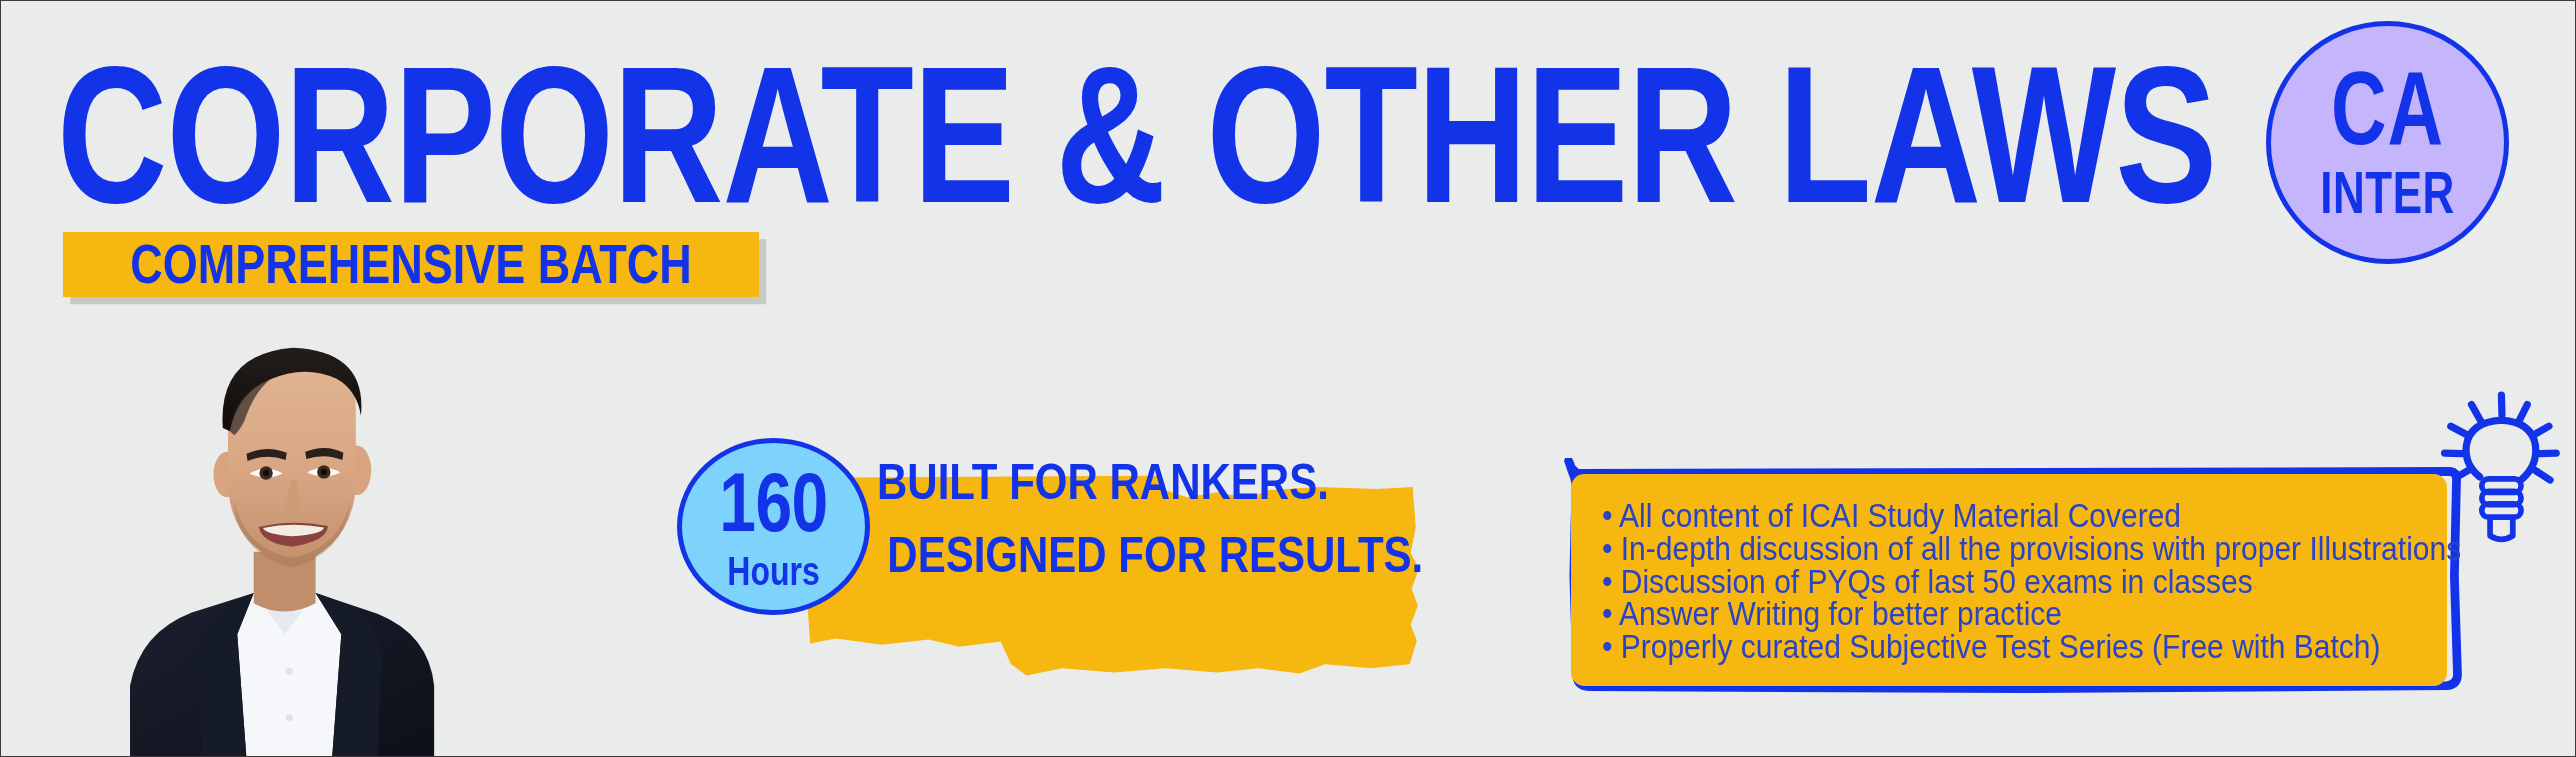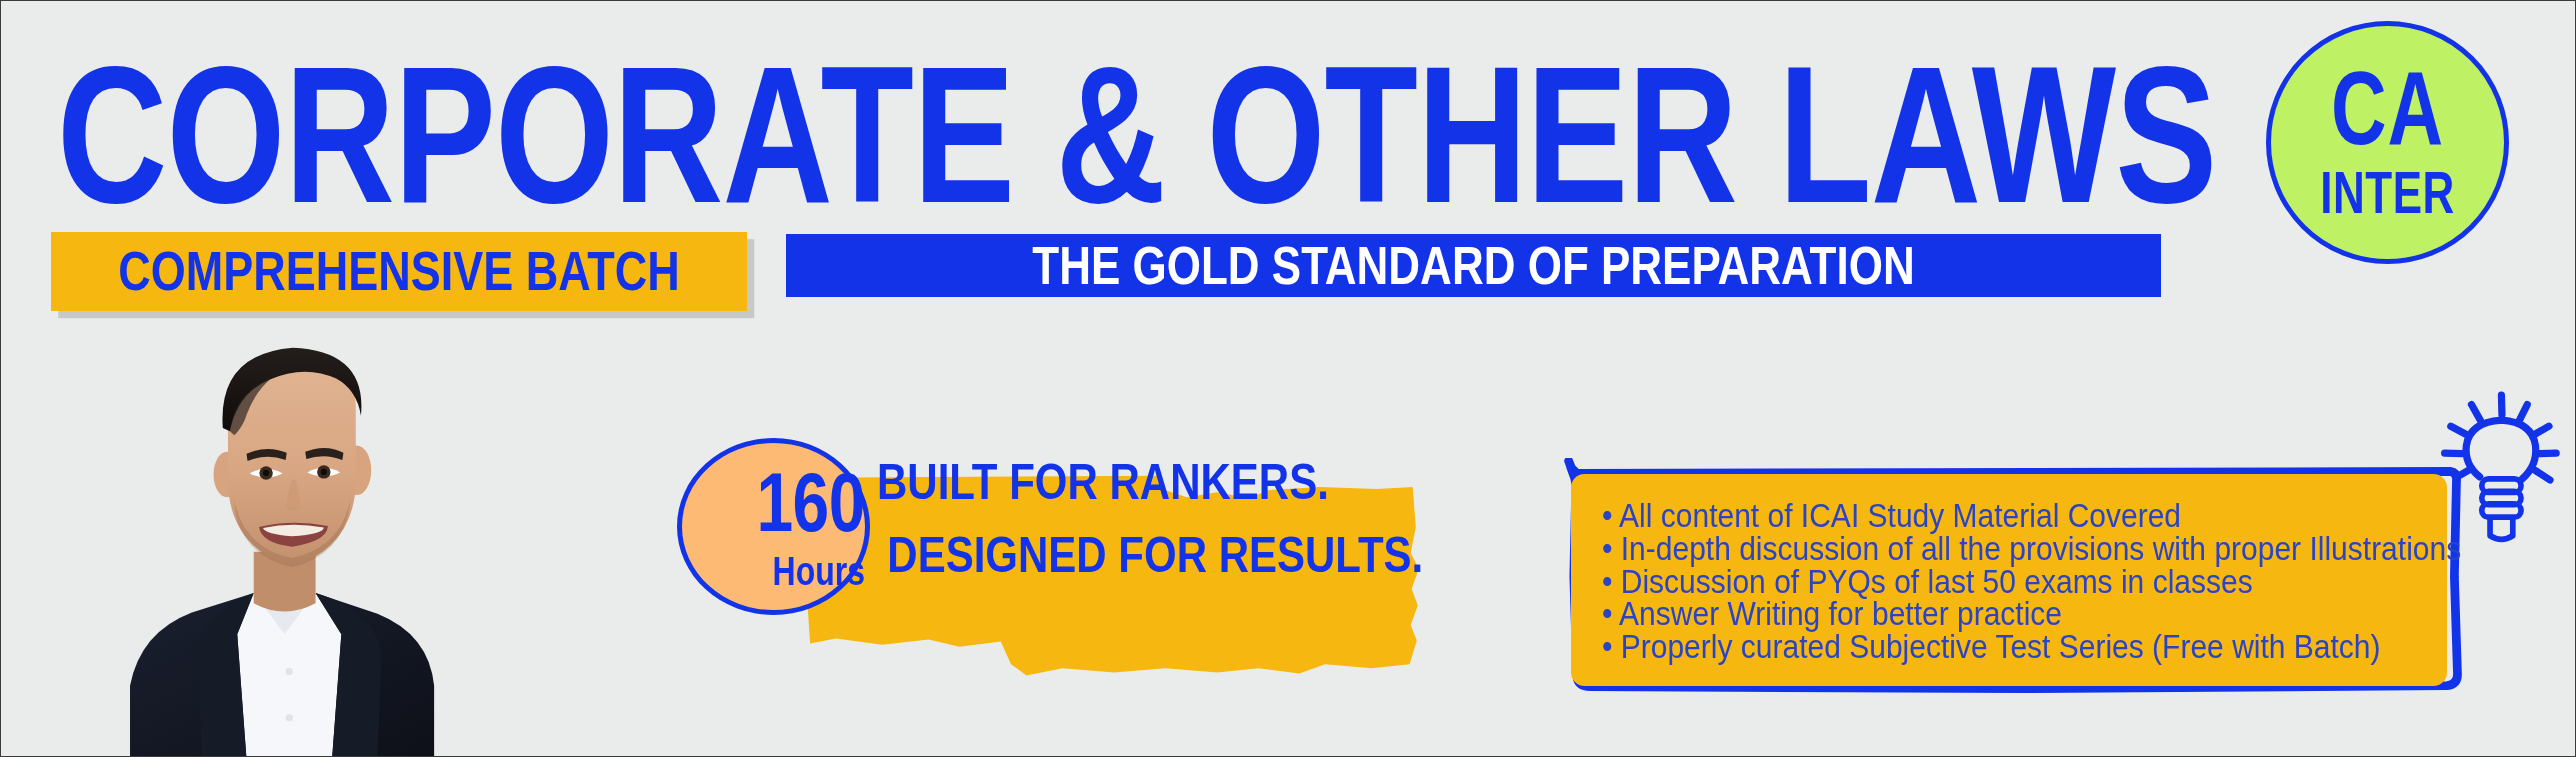--- a/index.html
+++ b/index.html
@@ -37,21 +37,21 @@
   }
 
   
   .ca-badge {
     position: absolute;
     left: 2265px;
     top: 19.6px;
     width: 243px;
     height: 243px;
     border-radius: 50%;
-    background: #bef264;
+    background: #c4b5fd;
     border: 5.7px solid #1333e8;
     box-sizing: border-box;
     display: flex;
     flex-direction: column;
     align-items: center;
     justify-content: center;
     gap: 10px;
   }
   .ca-badge .ca-main {
     color: #1333e8;
@@ -70,24 +70,24 @@
     font-size: 44px;
     line-height: 39px;
     letter-spacing: 0.5px;
     transform: scaleY(1.35);
     margin-top: 21.6px;
   }
 
   
   .comp-tag {
     position: absolute;
-    left: 50px;
+    left: 62px;
     top: 231px;
     width: 696px;
-    height: 79px;
+    height: 65px;
     background: #f7b711;
     box-shadow: 7.2px 7.2px 0 rgba(120,120,120,0.30);
     display: flex;
     align-items: center;
     justify-content: center;
   }
   .comp-tag span {
     color: #1333e8;
     font-family: "Liberation Sans Narrow", "Liberation Sans", sans-serif;
     font-weight: bold;
@@ -131,26 +131,26 @@
   .photo svg { display: block; }
 
   
   .hours-badge {
     position: absolute;
     left: 676px;
     top: 437px;
     width: 193px;
     height: 177px;
     border-radius: 50%;
-    background: #fdba74;
+    background: #7dd3fc;
     border: 5.7px solid #1333e8;
     box-sizing: border-box;
     display: flex;
     flex-direction: column;
-    align-items: flex-end;
+    align-items: center;
     justify-content: center;
     z-index: 4;
     gap: 8px;
   }
   .hours-badge .hours-num {
     color: #1333e8;
     font-family: "Liberation Sans Narrow", "Liberation Sans", sans-serif;
     font-weight: bold;
     font-size: 66px;
     line-height: 57px;
@@ -279,23 +279,20 @@
 
   <div class="ca-badge">
     <div class="ca-main">CA</div>
     <div class="ca-sub">INTER</div>
   </div>
 
   <div class="comp-tag">
     <span>COMPREHENSIVE BATCH</span>
   </div>
 
-  <div class="gold-bar">
-    <span>THE GOLD STANDARD OF PREPARATION</span>
-  </div>
 
   <div class="photo">
     <svg width="361" height="434" viewBox="0 0 700 842" xmlns="http://www.w3.org/2000/svg">
       <defs>
         <clipPath id="pclip">
             <rect x="0" y="0" width="700" height="842"></rect>
           </clipPath>
         <linearGradient id="suitG" x1="0" y1="0" x2="1" y2="1">
           <stop offset="0%" stop-color="#1b2030"></stop>
           <stop offset="100%" stop-color="#0d1018"></stop>

